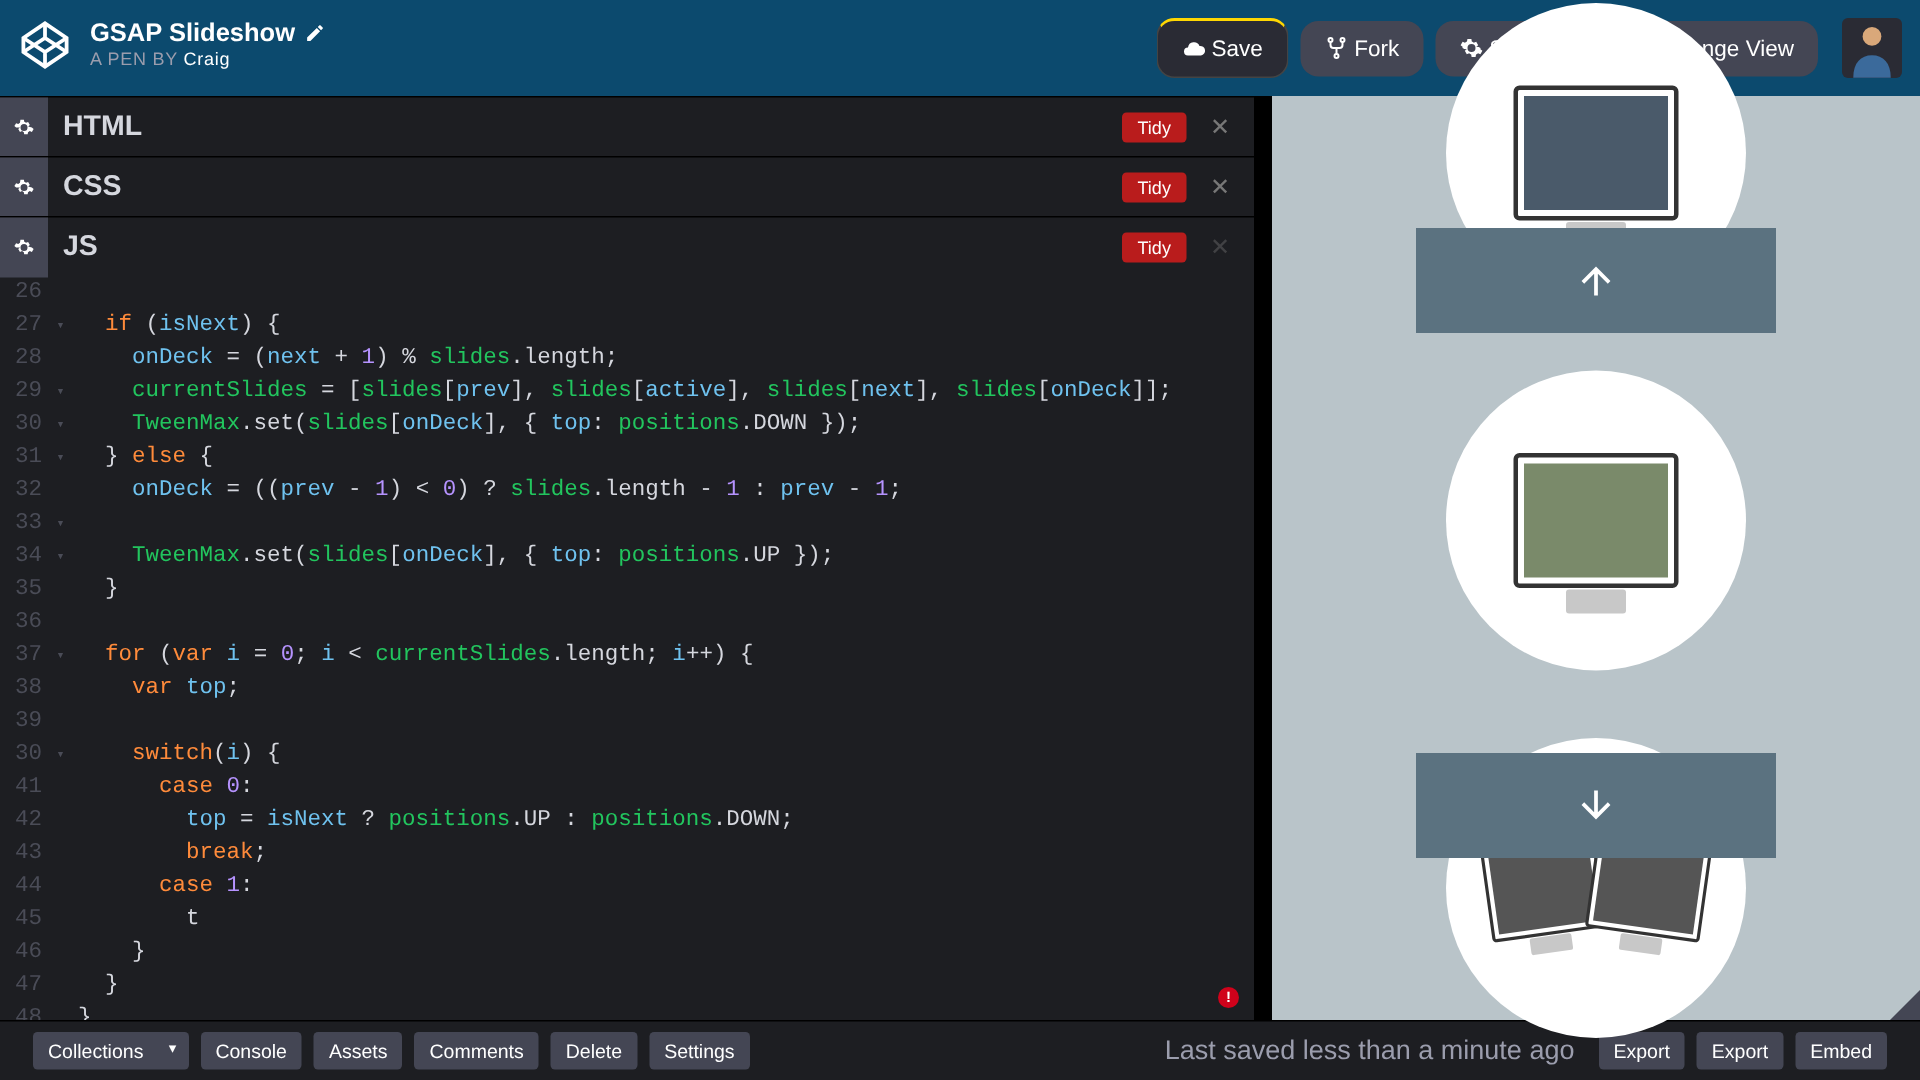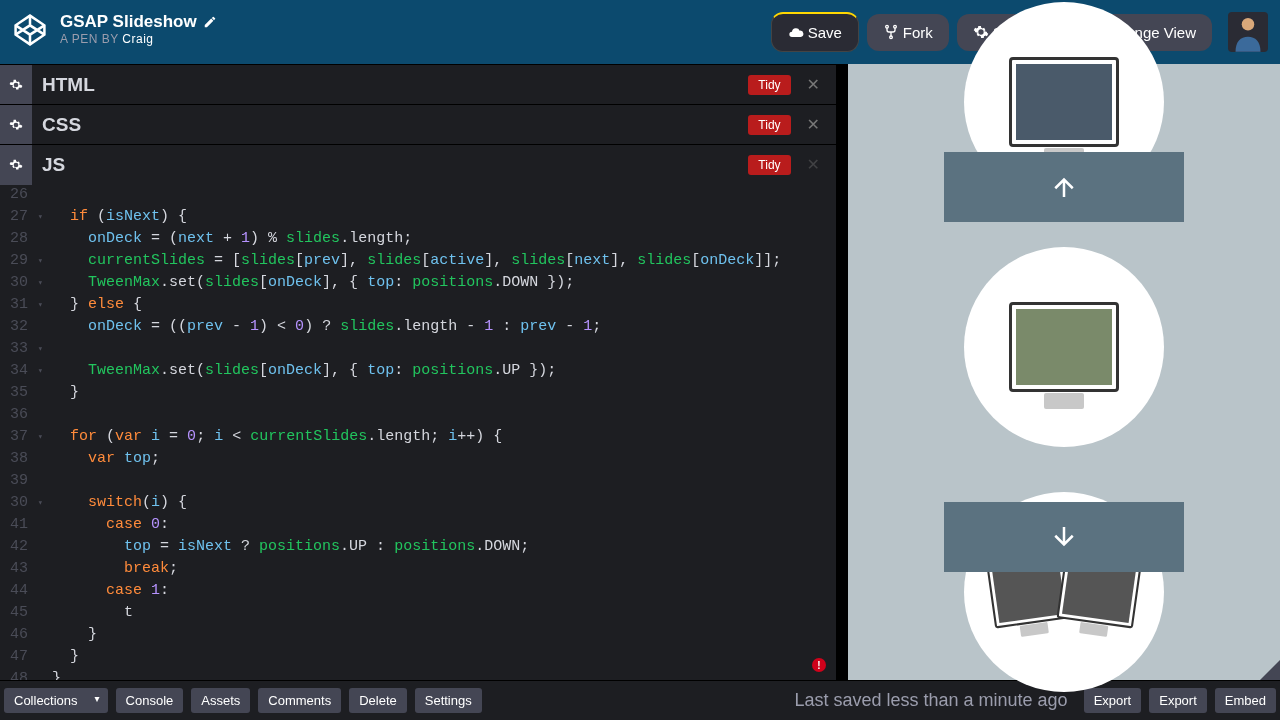--- a/index.html
+++ b/index.html
@@ -58,21 +58,21 @@
 .slide { width: 200px; height: 200px; background: #fff; border-radius: 50%; position: absolute; left: 20px; display:flex;align-items:center;justify-content:center;}
 .slide.s1 { top: -90px; }
 .slide.s2 { top: 155px; }
 .slide.s3 { top: 400px; }
 .mon{width:110px;height:90px;background:#fff;border:3px solid #333;border-radius:4px;position:relative}
 .mon::after{content:"";position:absolute;bottom:-20px;left:50%;transform:translateX(-50%);width:40px;height:16px;background:#c8c8c8;border-radius:2px}
 .mon .scr{position:absolute;inset:4px;background:#7a8a6a}
 .arrow-band { position:absolute; left:0; width:240px; height:70px; background:#5b7280; display:flex; align-items:center; justify-content:center; cursor:pointer;}
 .arrow-band.up { top: 60px; }
 .arrow-band.down { top: 410px; }
-.footer { height: 40px; background: #1d1e22; border-top: 1px solid #000; display: flex; align-items: center; padding: 0 4px; gap: 8px; }
+.footer { height: 40px; background: #1d1e22; border-top: 1px solid #000; display: flex; align-items: center; padding: 0 22px; gap: 8px; }
 .footer .sel { background: #444654; padding: 5px 30px 5px 10px; font-size: 13px; border-radius: 3px; position: relative; cursor:pointer;}
 .footer .sel::after{content:"▾";position:absolute;right:8px;font-size:10px}
 .footer .fbtn { background: #444654; padding: 5px 10px; font-size: 13px; border-radius: 3px; cursor:pointer;}
 .footer .fspacer { flex: 1; }
 .footer .saved { color: #9b9dad; font-size: 18px; margin-right: 8px; }
 .corner{position:absolute;right:0;bottom:40px;width:20px;height:20px;background:#444654;clip-path:polygon(100% 0,100% 100%,0 100%);cursor:pointer}
 </style>
 </head>
 <body>
 

